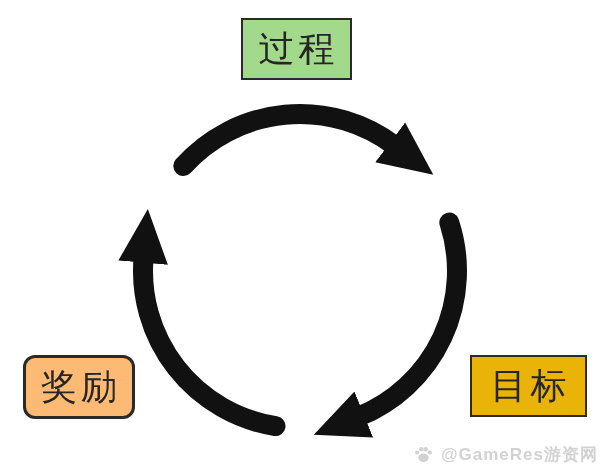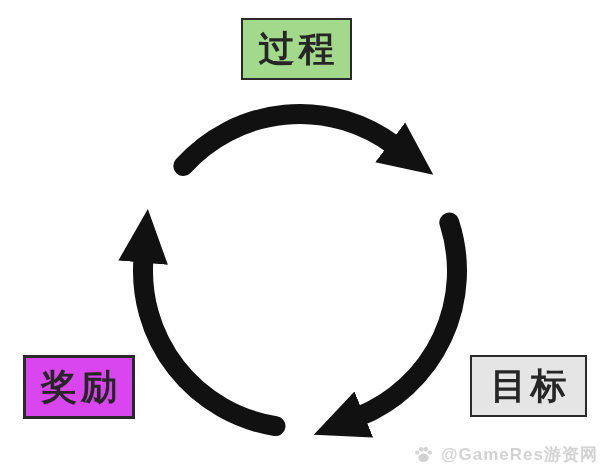--- a/index.html
+++ b/index.html
@@ -4,21 +4,21 @@
 <style>
   html,body{margin:0;padding:0;background:#ffffff;}
   body{font-family:"Liberation Sans","DejaVu Sans",sans-serif;}
   .stage{
     position:relative;width:608px;height:472px;background:#ffffff;overflow:hidden;
   }
   .cycle-svg{position:absolute;left:0;top:0;width:608px;height:472px;}
   .node-box{
     position:absolute;display:flex;align-items:center;justify-content:center;
     box-sizing:border-box;border:2px solid #2a2a2a;
-    font-size:36px;font-weight:bold;color:#262626;letter-spacing:4px;
+    font-size:36px;font-weight:normal;color:#262626;letter-spacing:4px;
     text-indent:4px; 
   }
   .node-process{left:241px;top:18px;width:111px;height:62px;}
   .node-reward{left:23px;top:355px;width:112px;height:64px;border-width:3px;}
   .node-goal{left:470px;top:355px;width:117px;height:62px;}
   .center-caption{
     position:absolute;left:160px;top:250px;width:296px;
     text-align:center;color:#3a3a3a;font-weight:bold;
   }
   .center-line1{font-size:22px;line-height:26px;}
@@ -47,25 +47,25 @@
 
     <path d="M449.3 222.5 A157 157 0 0 1 358.8 416.6" fill="none" stroke="#111111" stroke-width="20" stroke-linecap="round" marker-end="url(#arrowhead)"></path>
 
     <path d="M275.5 426.1 A157 157 0 0 1 143.6 257.3" fill="none" stroke="#111111" stroke-width="20" stroke-linecap="round" marker-end="url(#arrowhead)"></path>
   </svg>
 
   <div class="node-box node-process" style="background-color: rgb(163, 217, 139);">
     <span>过程</span>
   </div>
 
-  <div class="node-box node-goal" style="background-color: #e5e5e5;">
+  <div class="node-box node-goal" style="background-color: #eab308;">
     <span>目标</span>
   </div>
 
-  <div class="node-box node-reward" style="background-color: #d946ef;">
+  <div class="node-box node-reward" style="background-color: #fdba74; border-radius: 12px;">
     <span>奖励</span>
   </div>
 
 
   <div class="watermark">
     <span>
       <svg width="19" height="17" viewBox="0 0 19 17" fill="#d2d2d2">
         <circle cx="3.2" cy="6.5" r="2.1"></circle>
         <circle cx="7.3" cy="3.3" r="2.2"></circle>
         <circle cx="11.7" cy="3.3" r="2.2"></circle>

